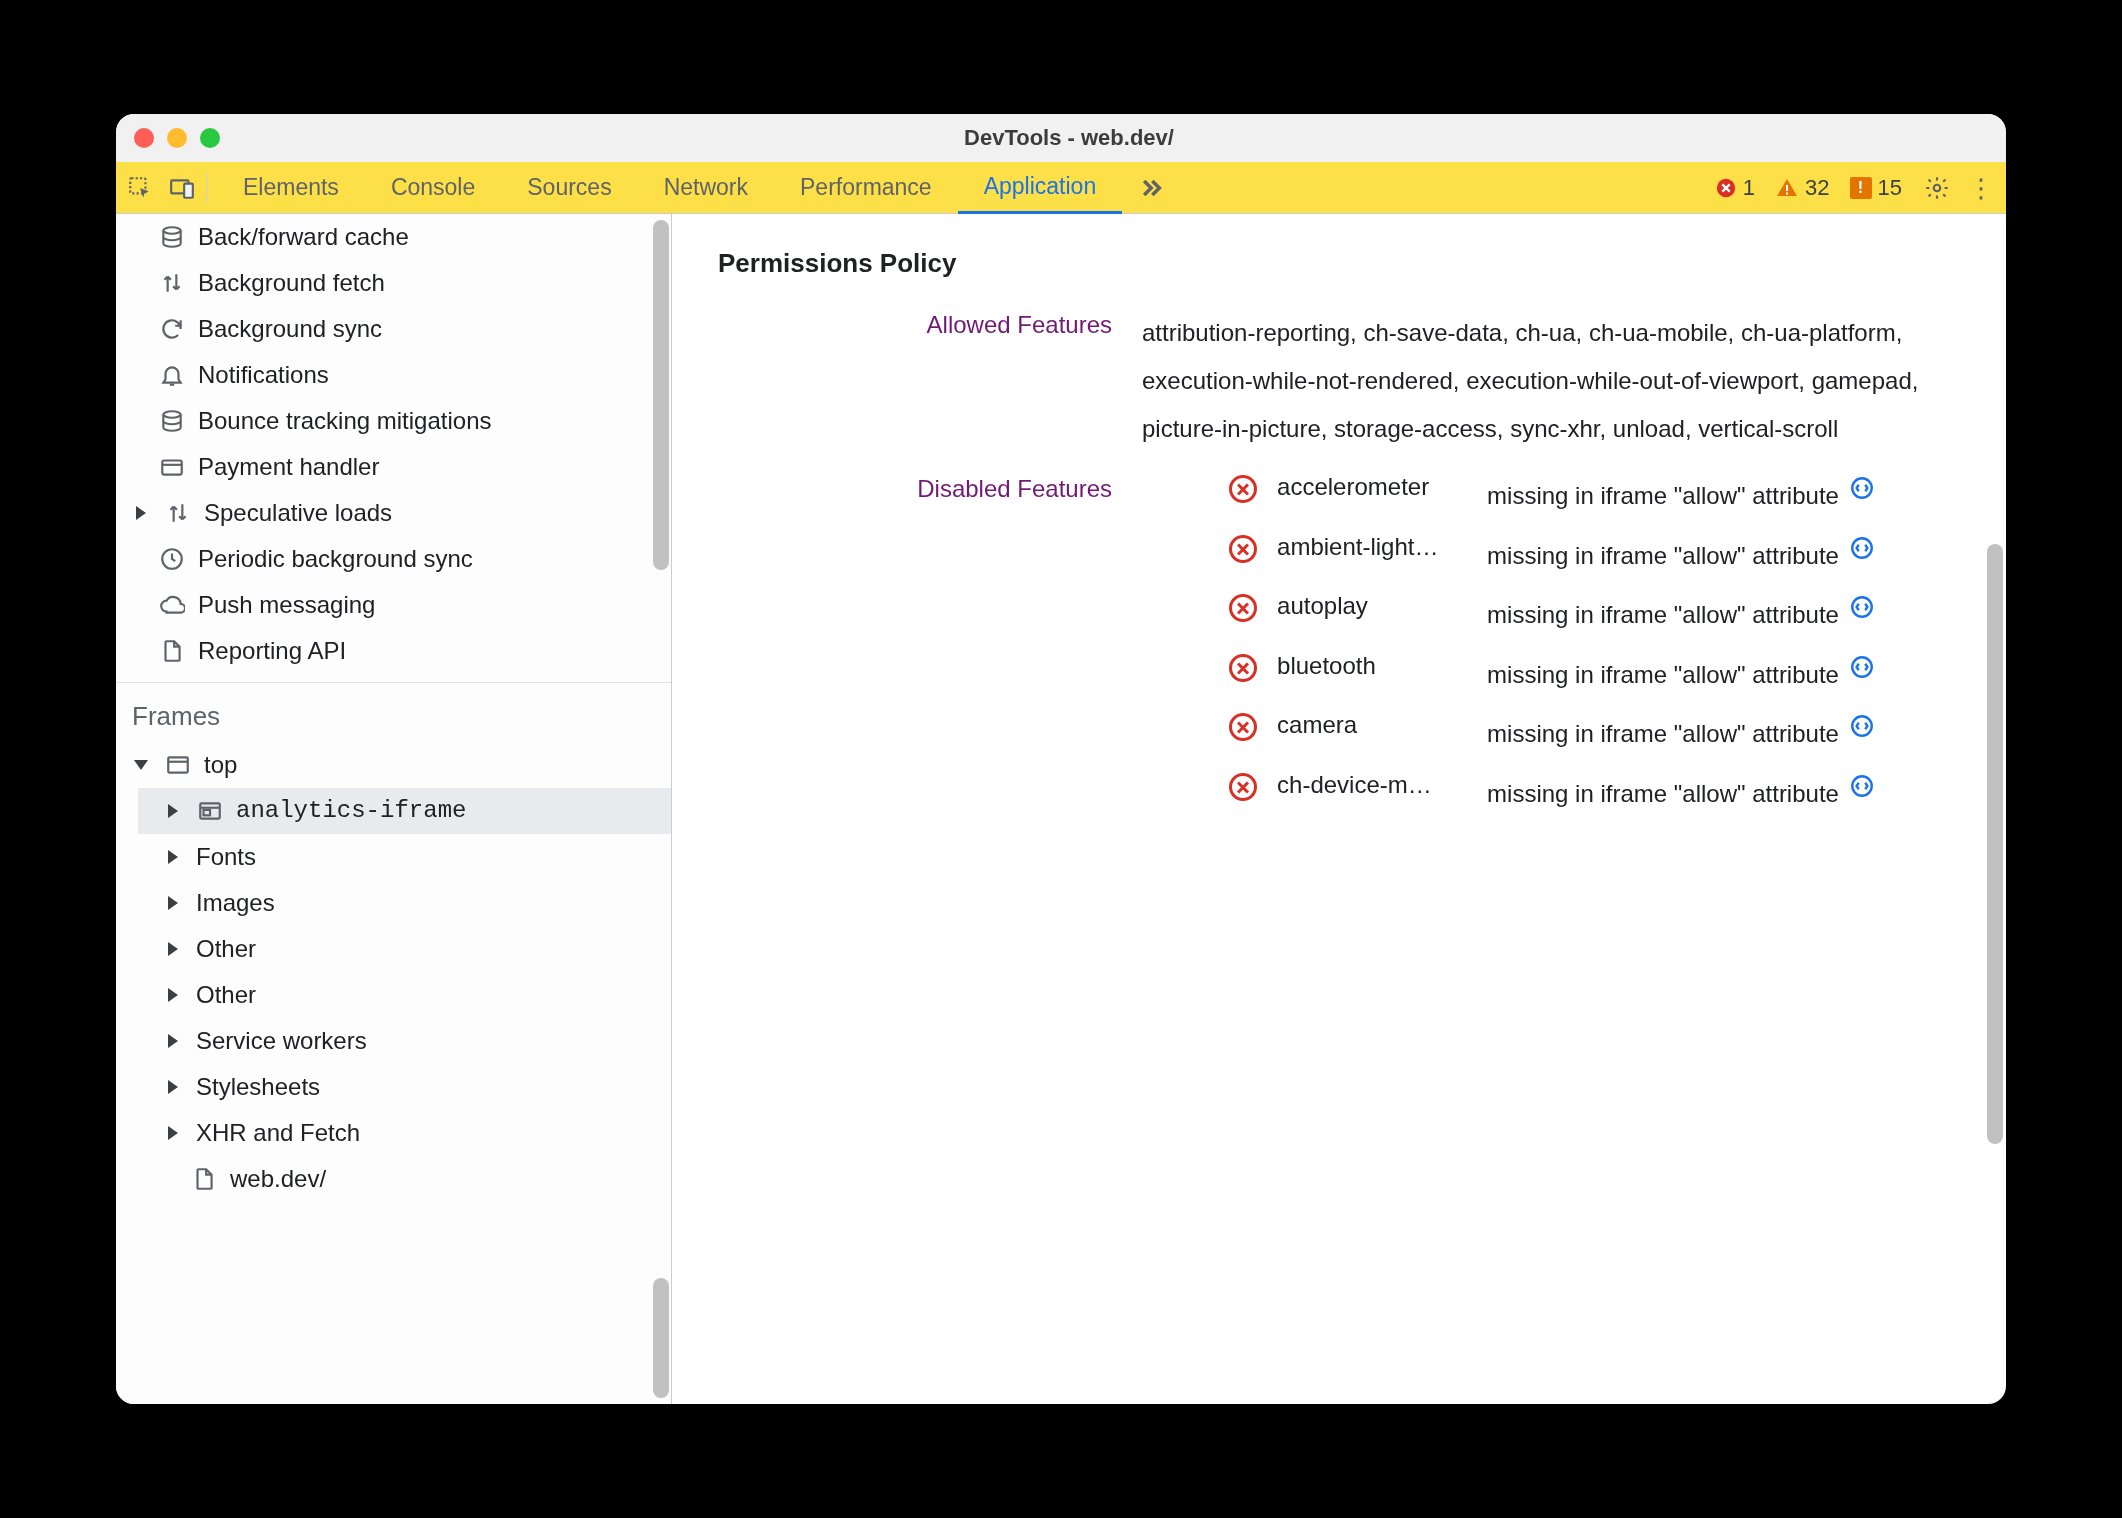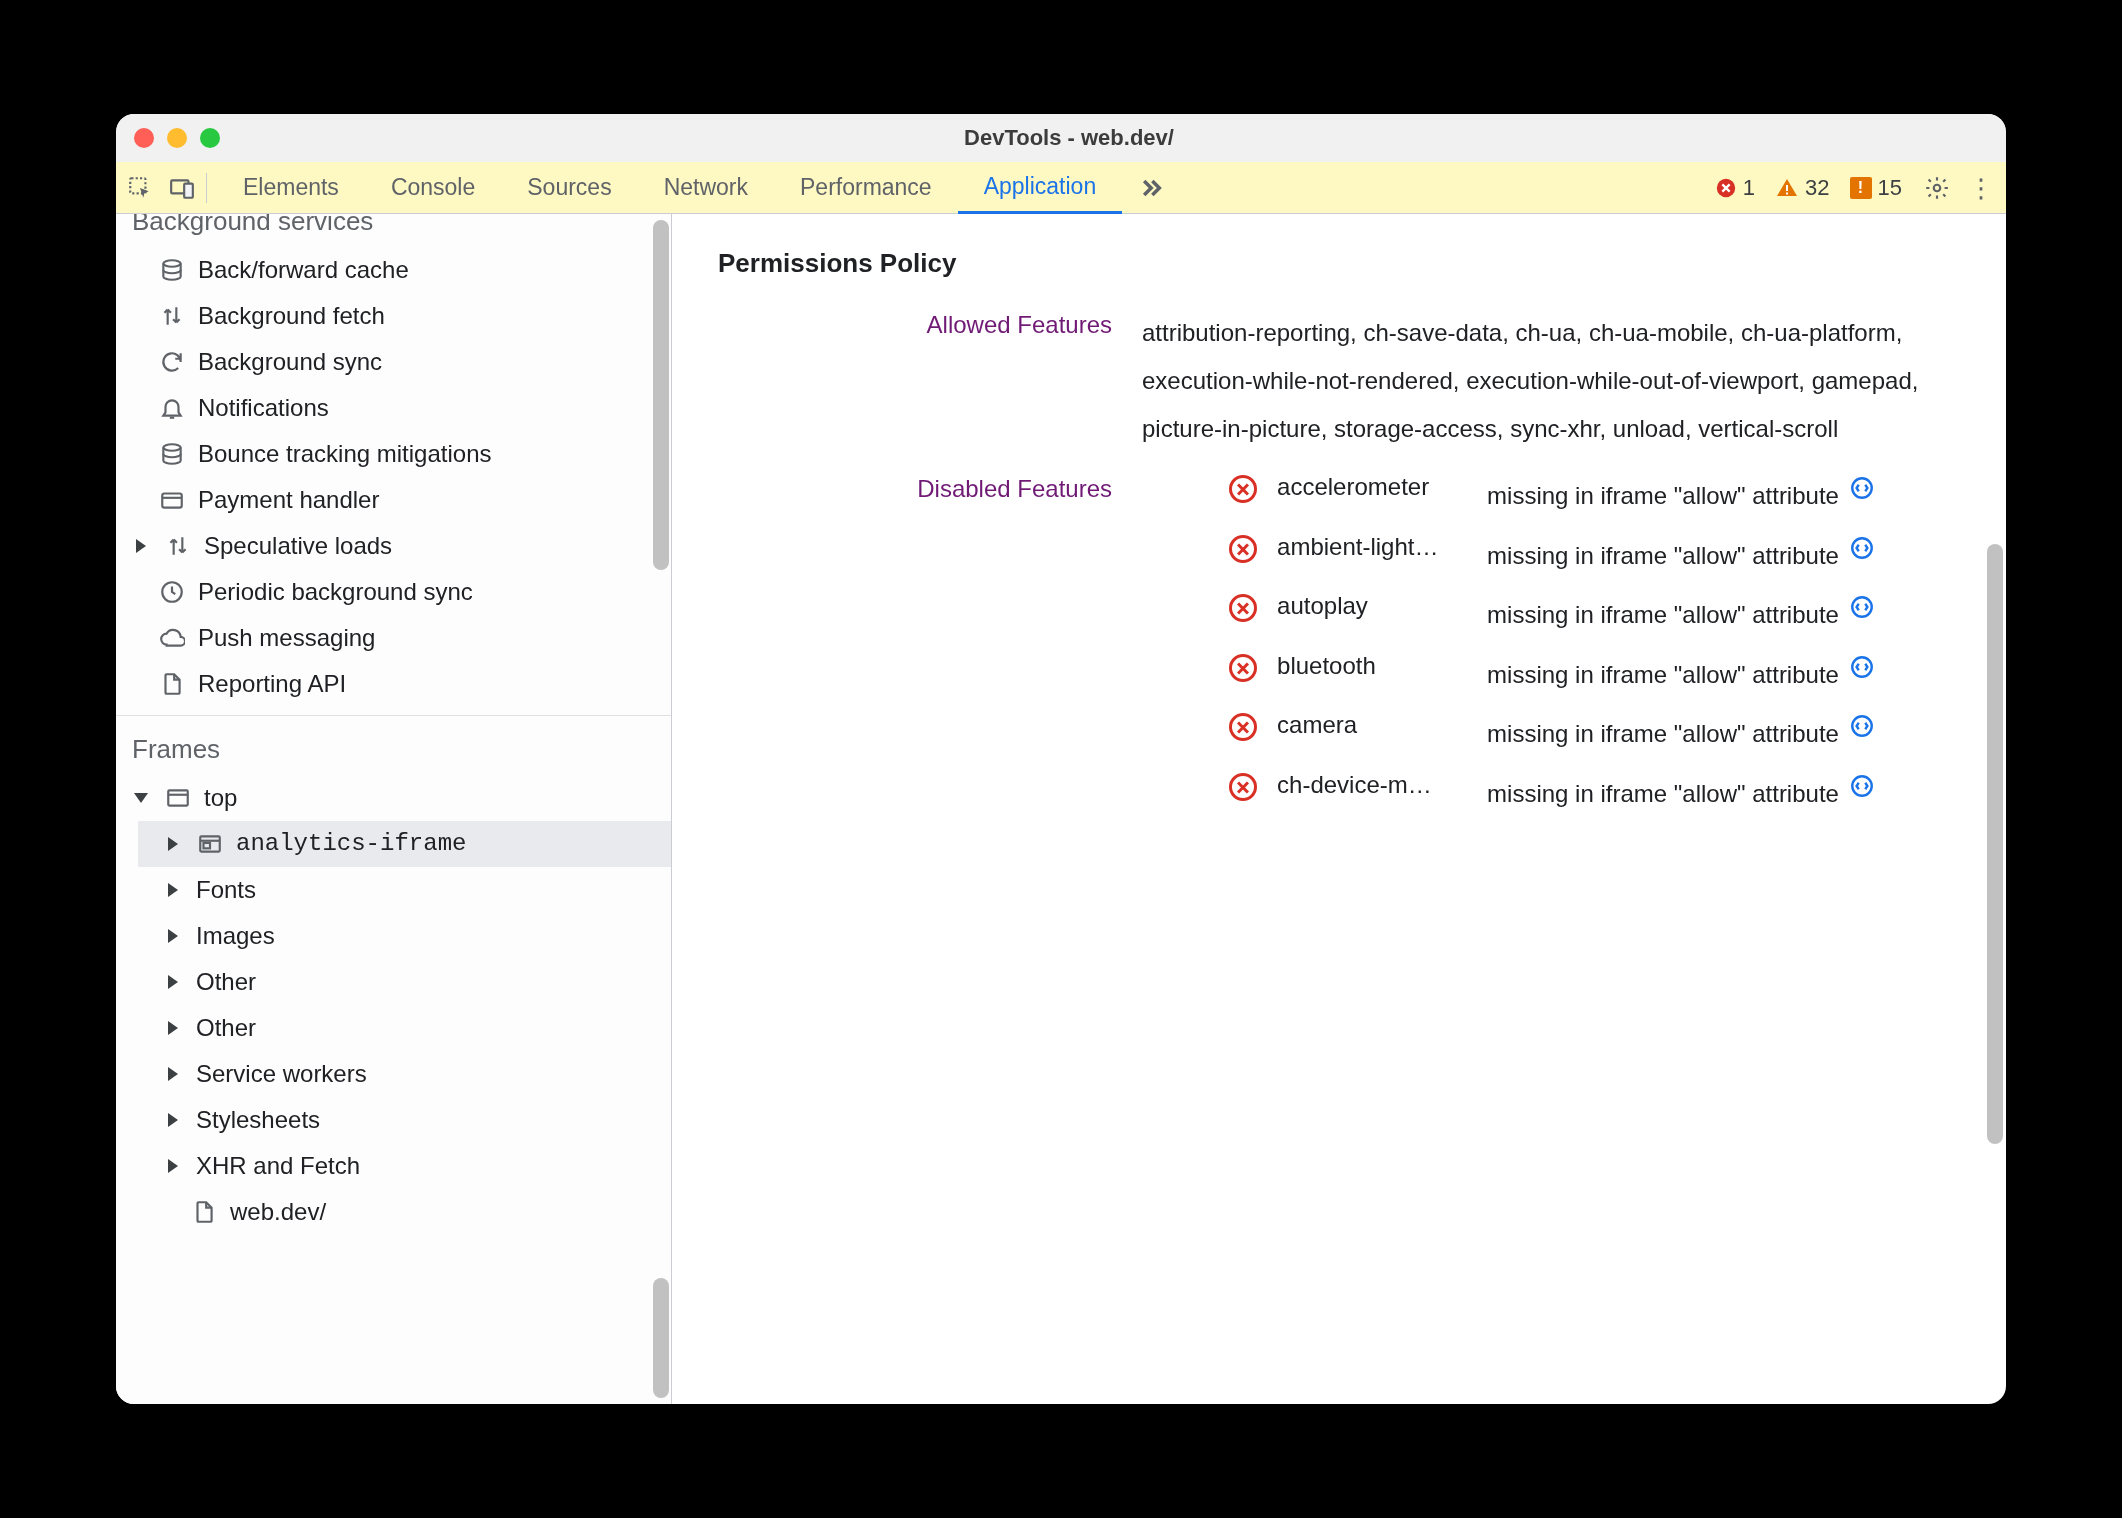--- a/index.html
+++ b/index.html
@@ -41,21 +41,21 @@
   .traffic .r { background: #ff5f57; }
   .traffic .y { background: #febc2e; }
   .traffic .g { background: #28c840; }
   .titlebar-title {
     flex: 1; text-align: center; font-size: 22px; font-weight: 600; color: #3c3c3c;
     margin-left: -90px;
   }
   
   .toolbar {
     height: 52px;
-    background: #fef9c3;
+    background: #fde047;
     border-bottom: 1px solid #cacdd1;
     display: flex;
     align-items: center;
     padding: 0 10px;
     flex-shrink: 0;
     font-size: 23px;
   }
   .toolbar-left { display: flex; align-items: center; gap: 14px; }
   .inspect-icon, .device-icon { width: 28px; height: 28px; display: flex; align-items: center; justify-content: center; color: #5f6368; }
   .inspect-icon svg, .device-icon svg { width: 26px; height: 26px; }
@@ -194,21 +194,20 @@
           <path d="M12 2v3M12 19v3M4.2 4.2l2.1 2.1M17.7 17.7l2.1 2.1M2 12h3M19 12h3M4.2 19.8l2.1-2.1M17.7 6.3l2.1-2.1"></path>
         </svg>
     </div>
     <div class="kebab">⋮</div>
   </div>
 
   <div class="body">
 
     <div class="sidebar">
       <div class="sidebar-scroll">
-        <div class="section-title cut">Background services</div>
 
         <div class="tree-item">
           <span class="icon">
               <svg viewBox="0 0 24 24" fill="none" stroke="currentColor" stroke-width="2">
                 <ellipse cx="12" cy="6" rx="8" ry="3"></ellipse>
                 <path d="M4 6v12c0 1.7 3.6 3 8 3s8-1.3 8-3V6"></path>
                 <path d="M4 12c0 1.7 3.6 3 8 3s8-1.3 8-3"></path>
               </svg>
             </span>
           <span>Back/forward cache</span>

